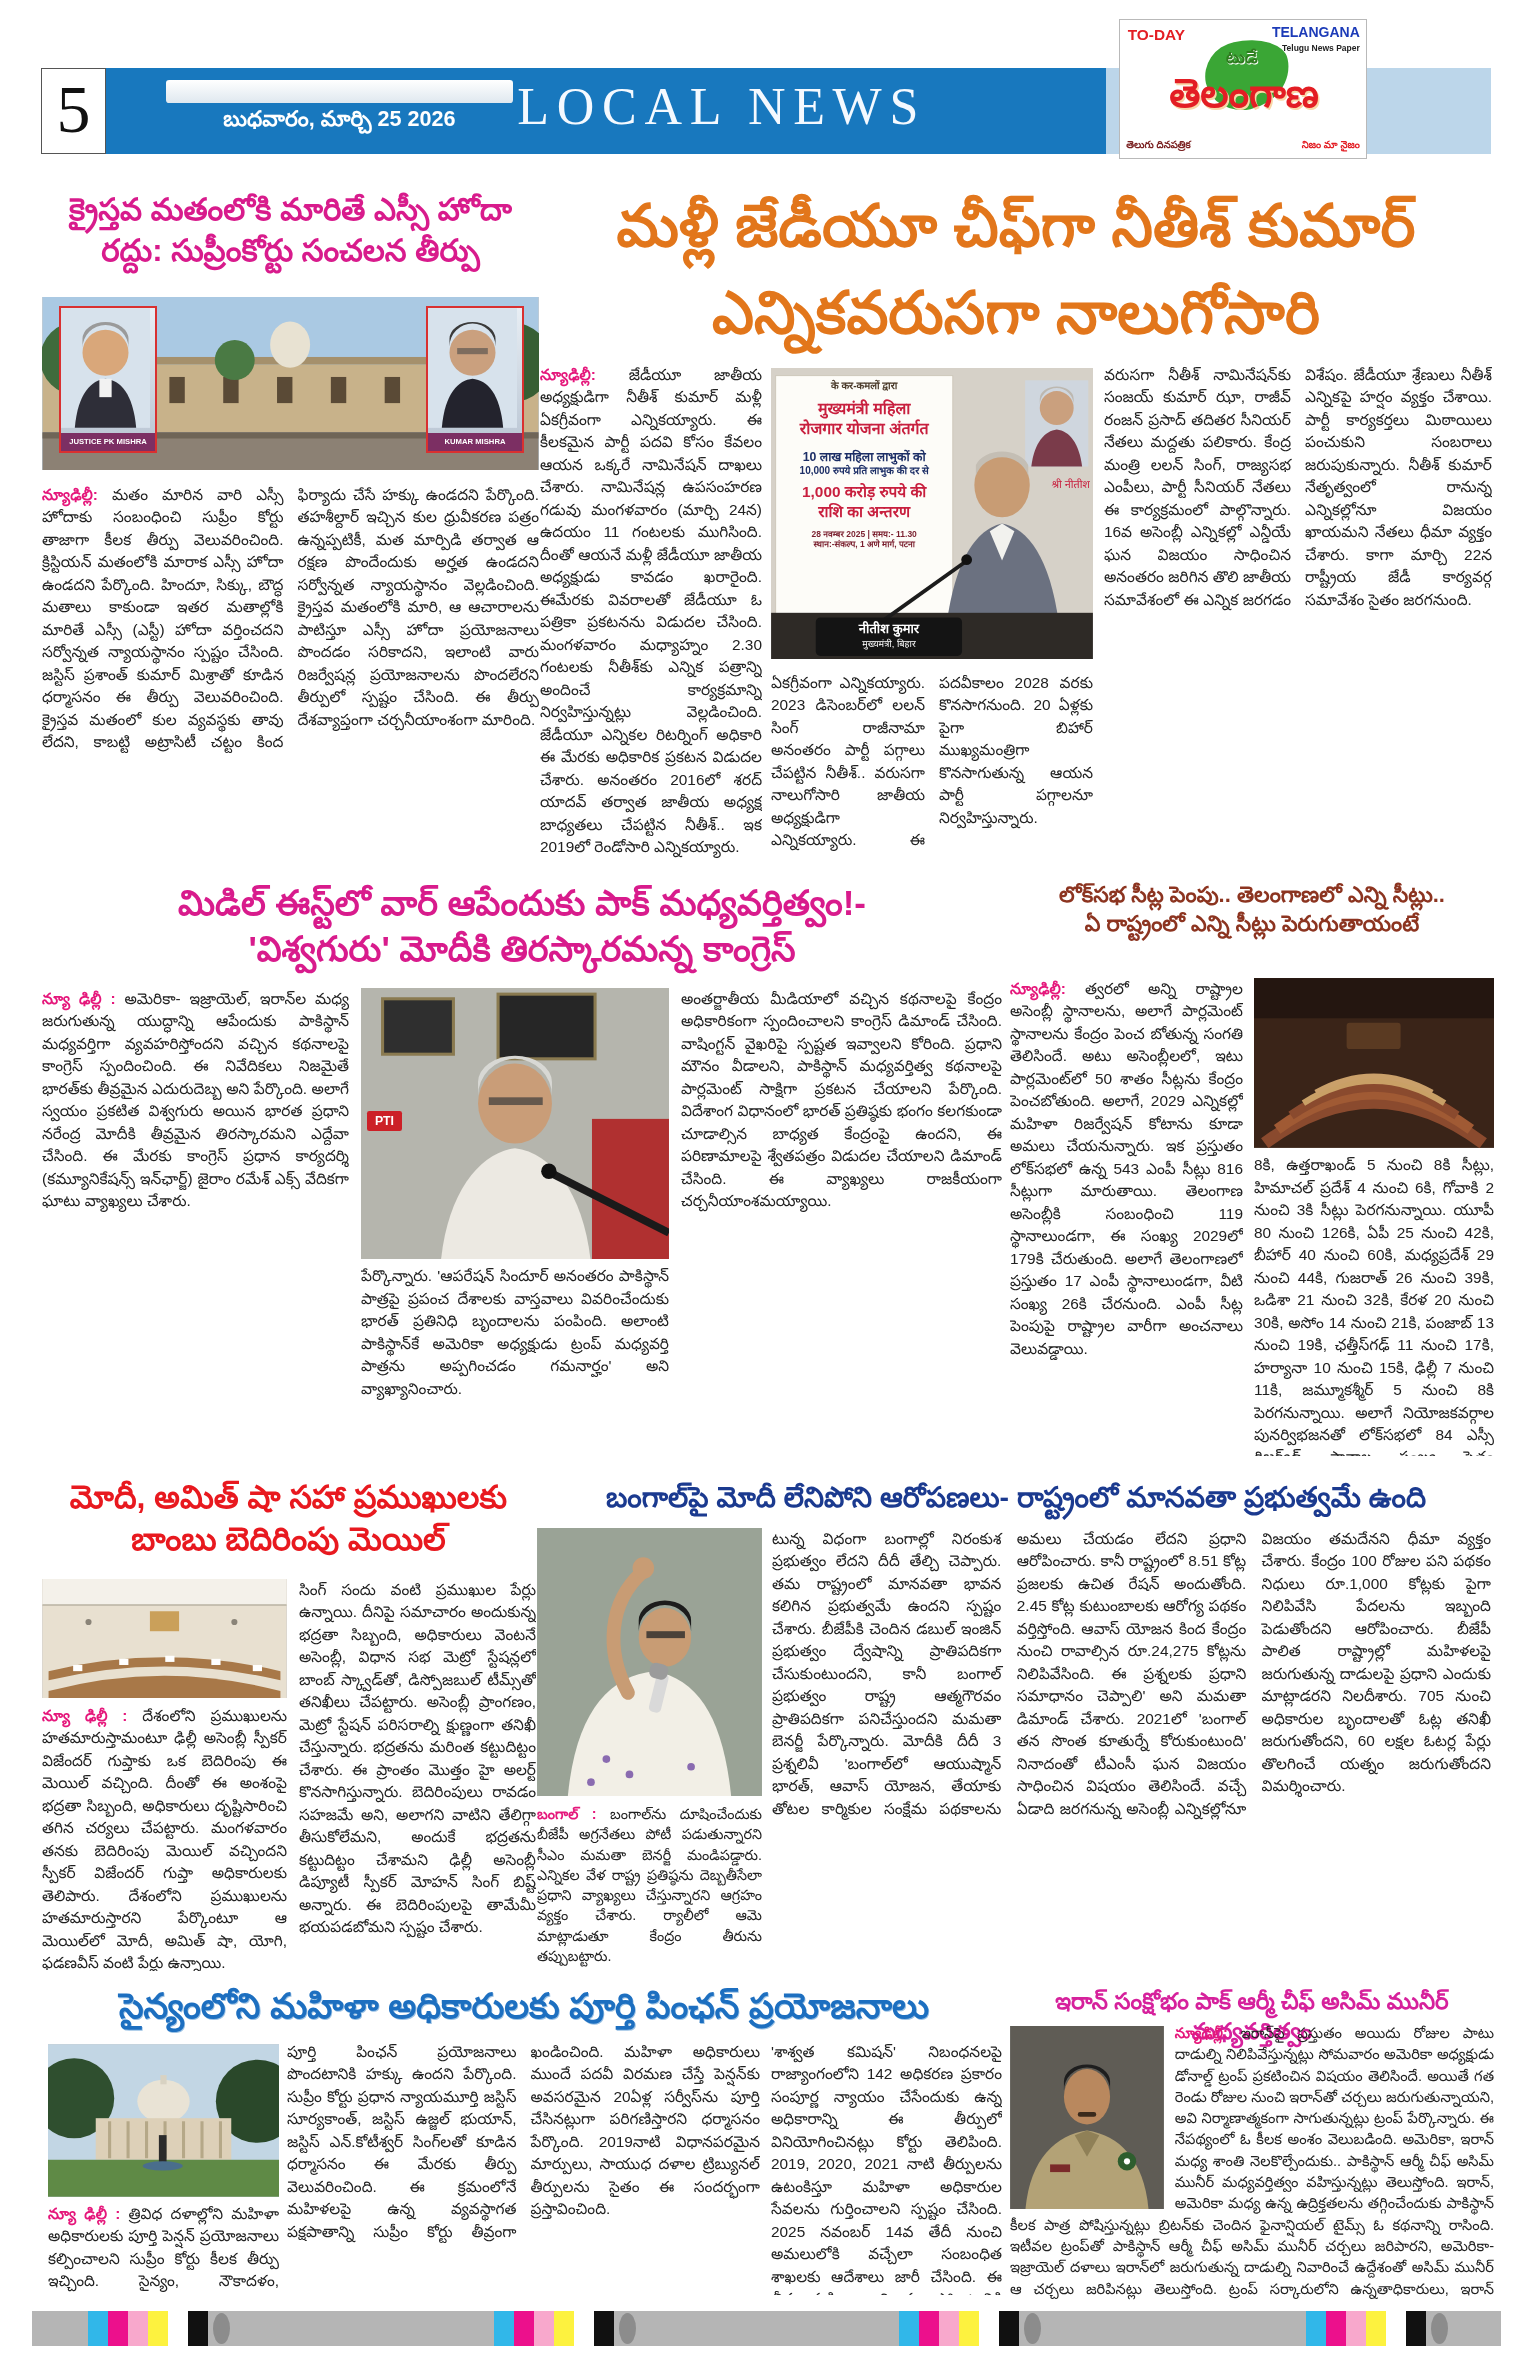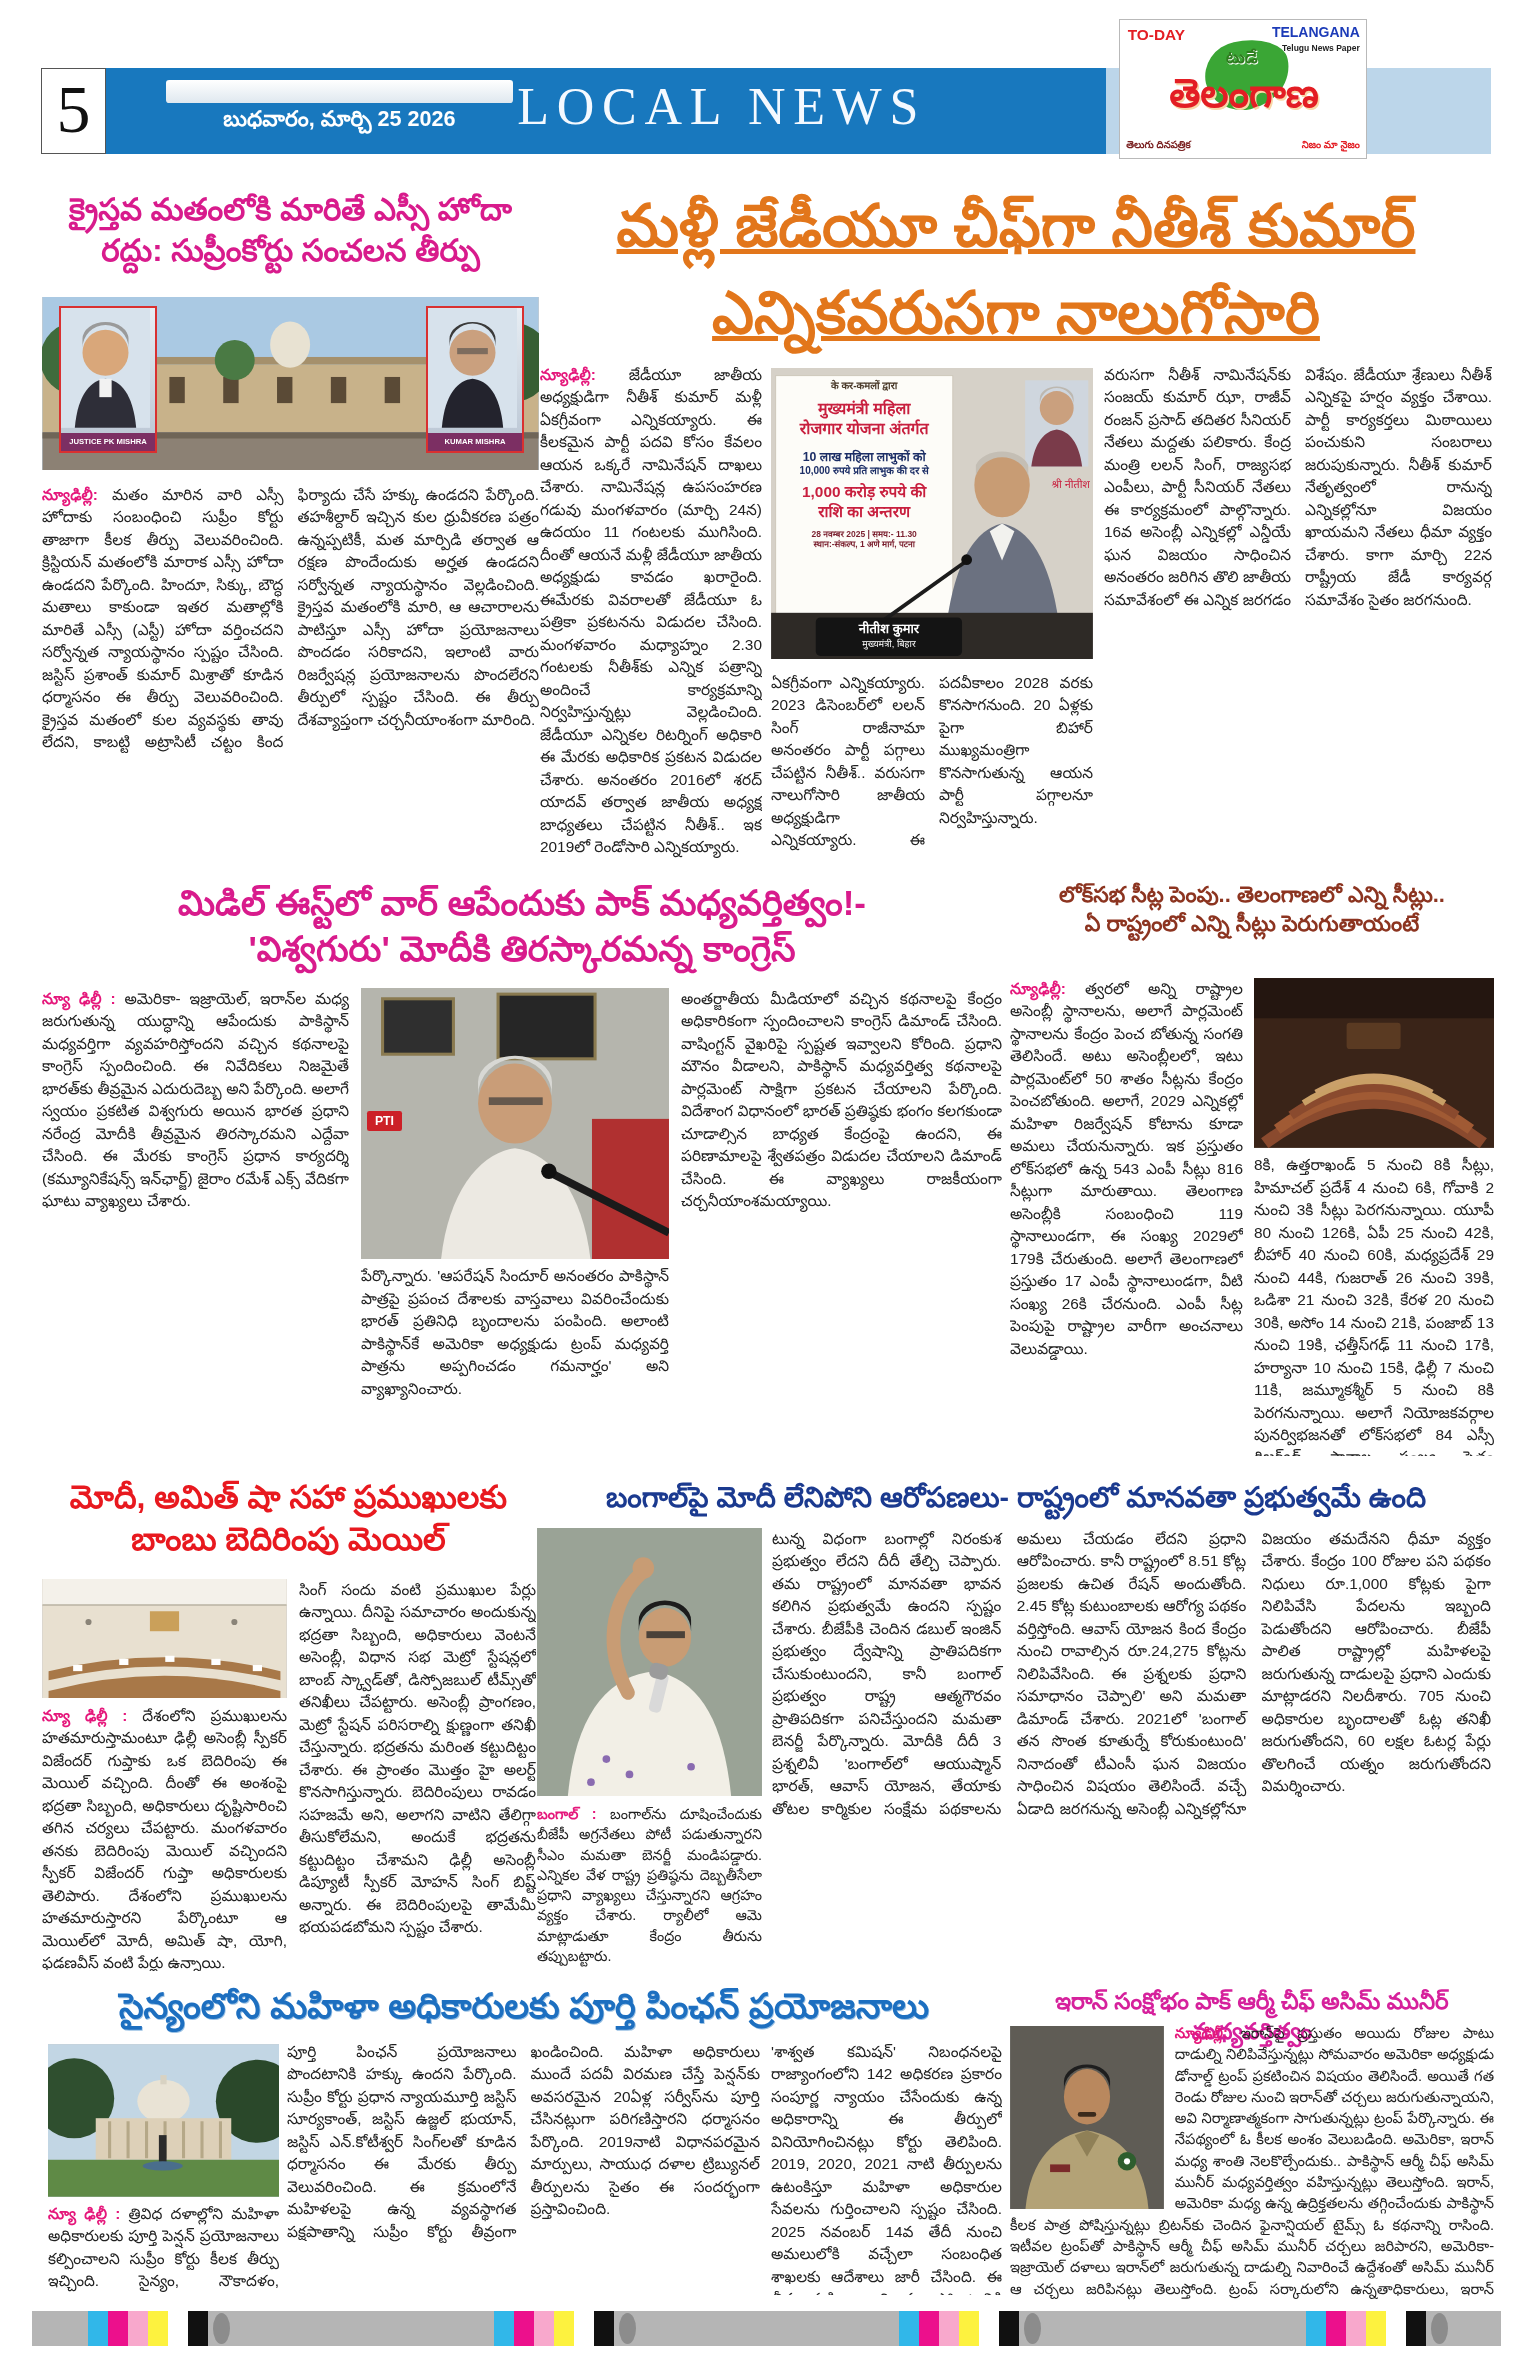--- a/index.html
+++ b/index.html
@@ -104,21 +104,21 @@
         <div class="label">KUMAR MISHRA</div>
       </div>
     </div>
     <div class="abs bodytxt cols2" style="left:42px;top:484px;width:497px;height:372px;">
       <span class="byline">న్యూఢిల్లీ:</span>
       <span>మతం మారిన వారి ఎస్సీ హోదాకు సంబంధించి సుప్రీం కోర్టు తాజాగా కీలక తీర్పు వెలువరించింది. క్రిస్టియన్ మతంలోకి మారాక ఎస్సీ హోదా ఉండదని పేర్కొంది. హిందూ, సిక్కు, బౌద్ధ మతాలు కాకుండా ఇతర మతాల్లోకి మారితే ఎస్సీ (ఎస్టీ) హోదా వర్తించదని సర్వోన్నత న్యాయస్థానం స్పష్టం చేసింది. జస్టిస్ ప్రశాంత్ కుమార్ మిశ్రాతో కూడిన ధర్మాసనం ఈ తీర్పు వెలువరించింది. క్రైస్తవ మతంలో కుల వ్యవస్థకు తావు లేదని, కాబట్టి అట్రాసిటీ చట్టం కింద ఫిర్యాదు చేసే హక్కు ఉండదని పేర్కొంది. తహశీల్దార్ ఇచ్చిన కుల ధ్రువీకరణ పత్రం ఉన్నప్పటికీ, మత మార్పిడి తర్వాత ఆ రక్షణ పొందేందుకు అర్హత ఉండదని సర్వోన్నత న్యాయస్థానం వెల్లడించింది. క్రైస్తవ మతంలోకి మారి, ఆ ఆచారాలను పాటిస్తూ ఎస్సీ హోదా ప్రయోజనాలు పొందడం సరికాదని, ఇలాంటి వారు రిజర్వేషన్ల ప్రయోజనాలను పొందలేరని తీర్పులో స్పష్టం చేసింది. ఈ తీర్పు దేశవ్యాప్తంగా చర్చనీయాంశంగా మారింది.</span>
     </div>
   </section>
 
   <section>
-    <div class="abs hl hl-orange" style="left:540px;top:183px;width:952px;font-size:59px;line-height:1.48;text-decoration:underline;">
+    <div class="abs hl hl-orange" style="left:540px;top:183px;width:952px;font-size:59px;line-height:1.48;">
       <div>మళ్లీ జేడీయూ చీఫ్‌గా నీతీశ్ కుమార్</div>
       <div>ఎన్నికవరుసగా నాలుగోసారి</div>
     </div>
     <div class="abs bodytxt" style="left:540px;top:364px;width:222px;height:497px;">
       <span class="byline">న్యూఢిల్లీ:</span>
       <span>జేడీయూ జాతీయ అధ్యక్షుడిగా నీతీశ్ కుమార్ మళ్లీ ఏకగ్రీవంగా ఎన్నికయ్యారు. ఈ కీలకమైన పార్టీ పదవి కోసం కేవలం ఆయన ఒక్కరే నామినేషన్ దాఖలు చేశారు. నామినేషన్ల ఉపసంహరణ గడువు మంగళవారం (మార్చి 24న) ఉదయం 11 గంటలకు ముగిసింది. దీంతో ఆయనే మళ్లీ జేడీయూ జాతీయ అధ్యక్షుడు కావడం ఖరారైంది. ఈమేరకు వివరాలతో జేడీయూ ఓ పత్రికా ప్రకటనను విడుదల చేసింది. మంగళవారం మధ్యాహ్నం 2.30 గంటలకు నీతీశ్‌కు ఎన్నిక పత్రాన్ని అందించే కార్యక్రమాన్ని నిర్వహిస్తున్నట్లు వెల్లడించింది. జేడీయూ ఎన్నికల రిటర్నింగ్ అధికారి ఈ మేరకు అధికారిక ప్రకటన విడుదల చేశారు. అనంతరం 2016లో శరద్ యాదవ్ తర్వాత జాతీయ అధ్యక్ష బాధ్యతలు చేపట్టిన నీతీశ్.. ఇక 2019లో రెండోసారి ఎన్నికయ్యారు.</span>
     </div>
 
     <div class="abs photo" style="left:771px;top:368px;width:322px;height:291px;background:#d6d1c8;">
       <svg width="322" height="291" viewBox="0 0 418 378">

